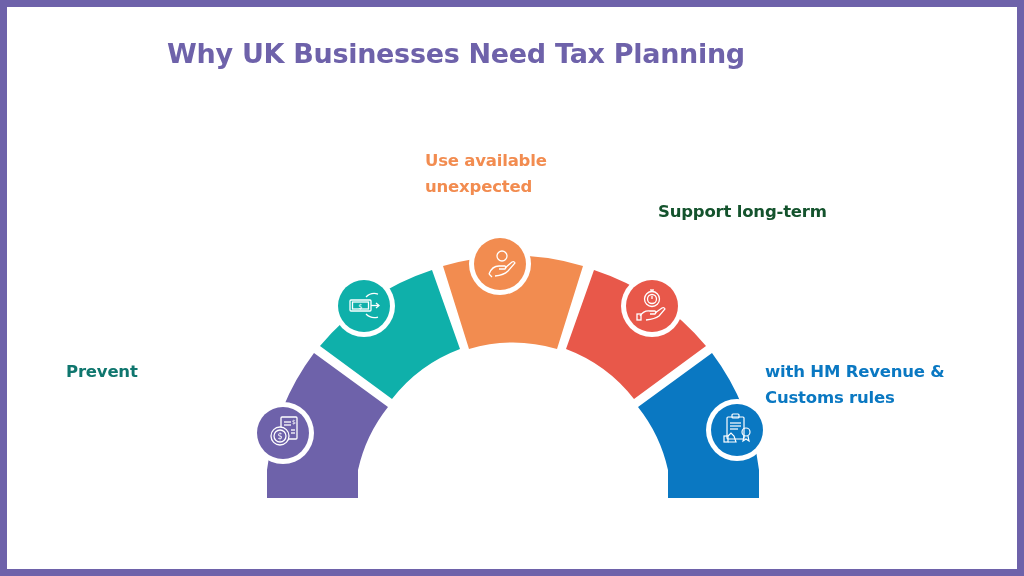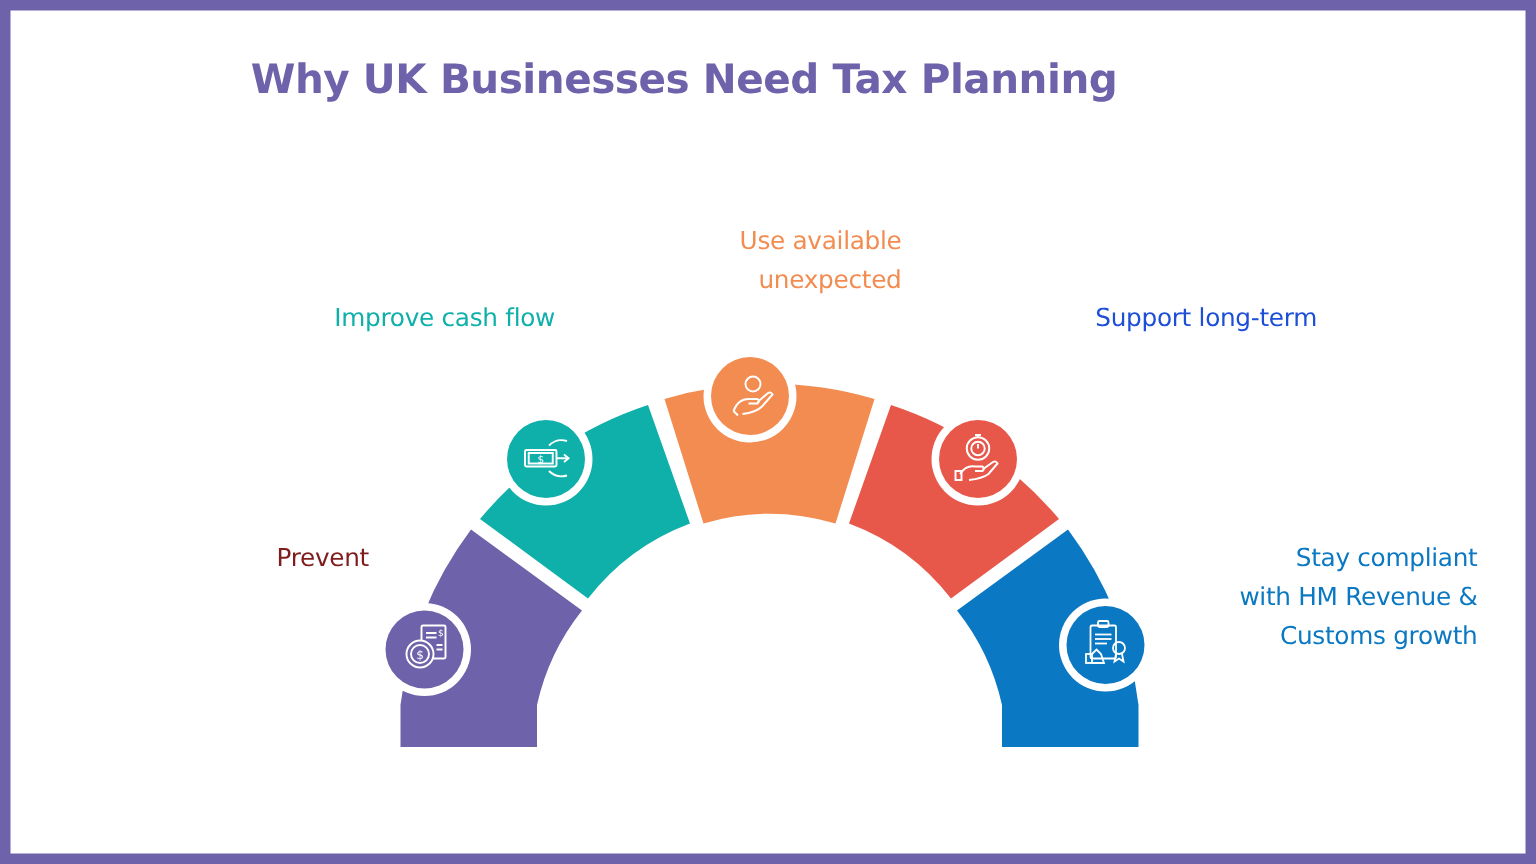--- a/index.html
+++ b/index.html
@@ -17,22 +17,22 @@
   }
   .title {
     position: absolute; left: 0; top: 38px; width: 912px;
     text-align: center;
     font-size: 27px; font-weight: bold;
     color: #6E62AA;
     letter-spacing: -0.3px;
   }
   .label {
     position: absolute;
-    text-align: right;
-    font-weight: normal;
+    text-align: left;
+    font-weight: bold;
     font-size: 16.5px;
     line-height: 26px;
     letter-spacing: -0.2px;
   }
   svg.arc { position: absolute; left: 0; top: 0; }
 </style>
 </head>
 <body>
 
 <div class="frame"></div>
@@ -117,34 +117,32 @@
       <line x1="730" y1="426" x2="741" y2="426"></line>
       <line x1="730" y1="429" x2="738" y2="429"></line>
       <circle cx="746" cy="432" r="4"></circle>
       <polyline points="744,436 743,441 746,439 749,441 748,436"></polyline>
       <rect x="724" y="436" width="4" height="6"></rect>
       <path d="M728,436 L731,433 L734,436 L736,442 L728,442"></path>
     </g>
   </g>
 </svg>
 
-<div class="label" style="left:66px; top:359px; width:180px; color:#7f1d1d;">
+<div class="label" style="left:66px; top:359px; width:180px; color:#0f766e;">
   <div>Prevent</div>
 </div>
 
 <div class="label" style="left:150px; top:199px; width:220px; color:#0FB0AA;">
-  <div>Improve cash flow</div>
 </div>
 
 <div class="label" style="left:425px; top:148px; width:176px; color:#F28C50;">
   <div>Use available</div>
   <div>unexpected</div>
 </div>
 
-<div class="label" style="left:658px; top:199px; width:220px; color:#1d4ed8;">
+<div class="label" style="left:658px; top:199px; width:220px; color:#14532d;">
   <div>Support long-term</div>
 </div>
 
 <div class="label" style="left:765px; top:359px; width:220px; color:#0A78C2;">
-  <div>Stay compliant</div>
   <div>with HM Revenue &amp;</div>
-  <div>Customs growth</div>
+  <div>Customs rules</div>
 </div>
 
 </body></html>

